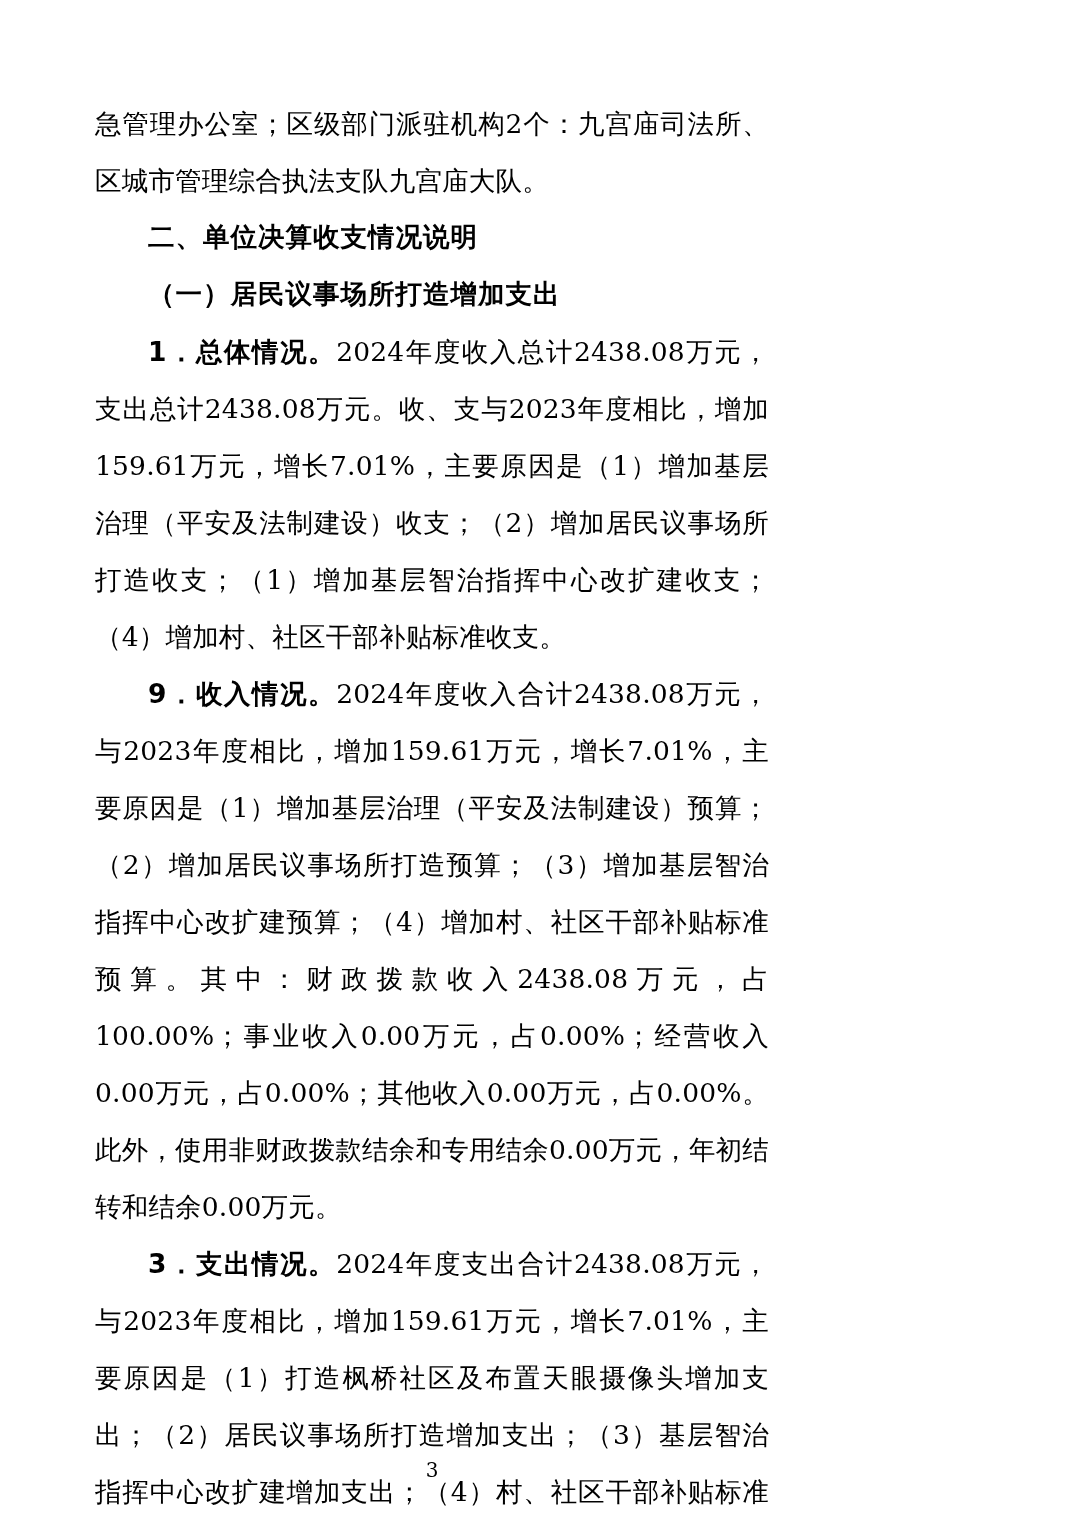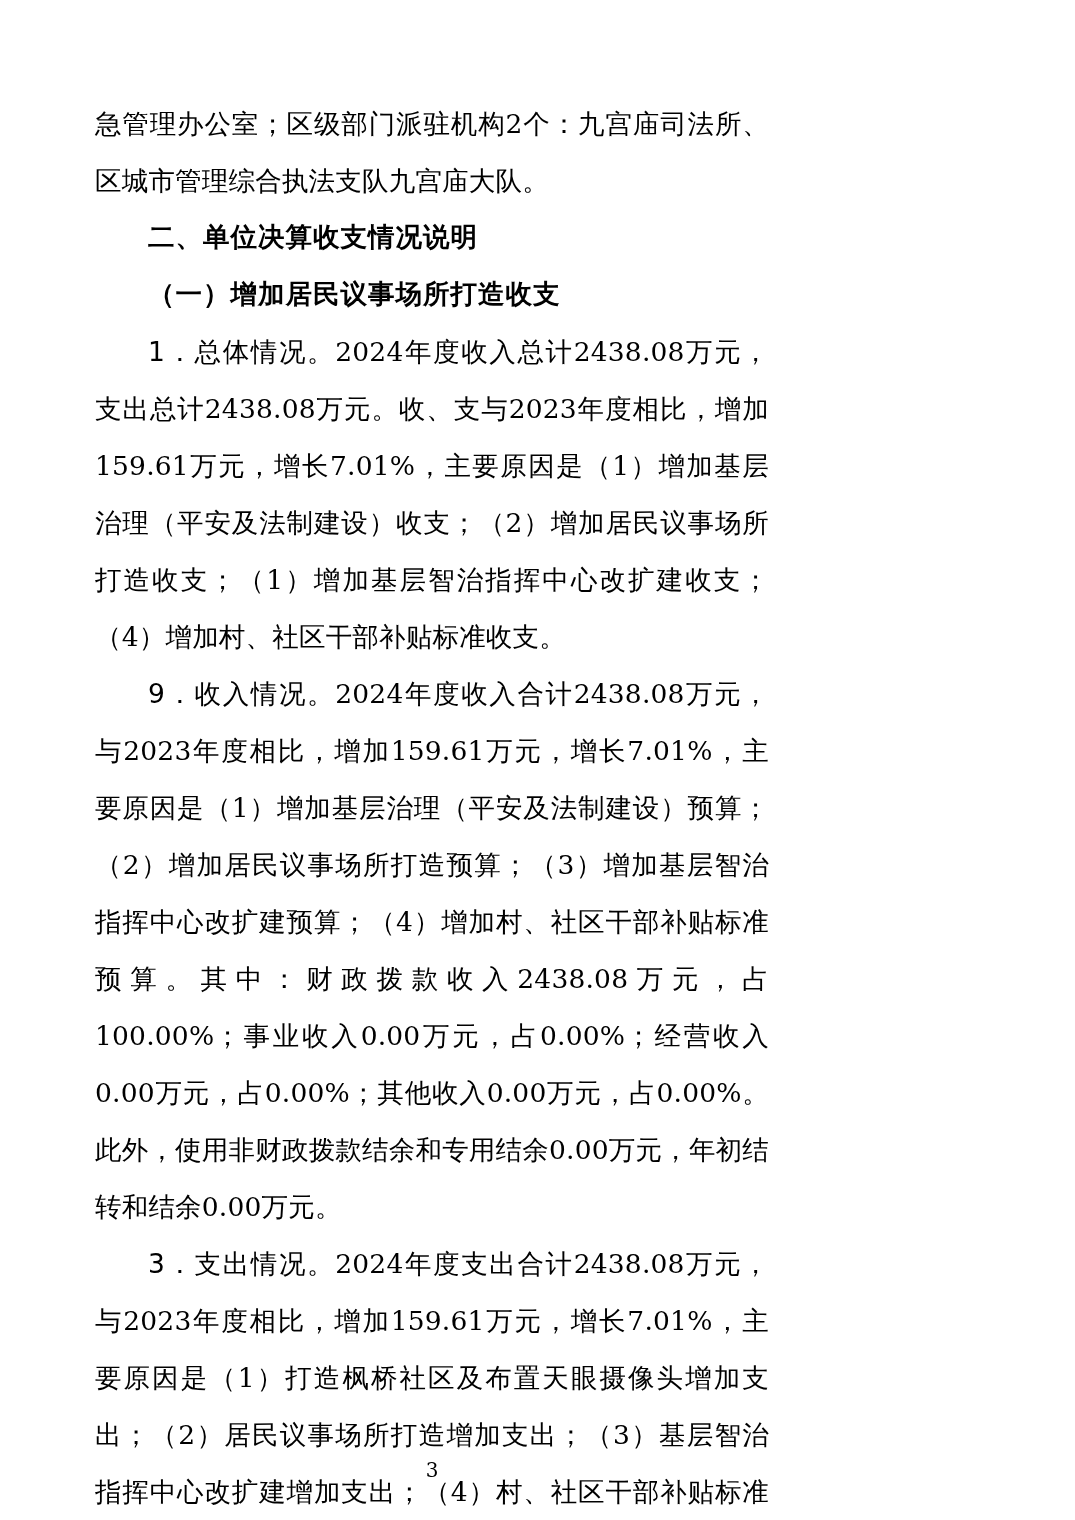--- a/index.html
+++ b/index.html
@@ -37,21 +37,21 @@
     text-indent: 2em;
   }
   .heading {
     font-family: Liberation Serif, serif;
     font-weight: bold;
     text-indent: 2em;
     letter-spacing: 1px;
   }
   .lead {
     font-family: "DejaVu Sans", "Liberation Sans", sans-serif;
-    font-weight: normal;
+    font-weight: bold;
   }
   .page-number {
     position: absolute;
     left: 0;
     right: 0;
     bottom: 38px;
     text-align: center;
     font-size: 20px;
     font-family: "DejaVu Serif", "Liberation Serif", serif;
   }
@@ -59,21 +59,21 @@
 </head>
 <body>
 
 <div class="page">
   <div class="doc-body">
 
     <p class="cont">急管理办公室；区级部门派驻机构2个：九宫庙司法所、区城市管理综合执法支队九宫庙大队。</p>
 
     <p class="heading">二、单位决算收支情况说明</p>
 
-    <p class="heading">（一）增加居民议事场所打造收支</p>
+    <p class="heading">（一）居民议事场所打造增加支出</p>
 
     <p class="indent">
       <span class="lead">1．总体情况。</span><span>2024年度收入总计2438.08万元，支出总计2438.08万元。收、支与2023年度相比，增加159.61万元，增长7.01%，主要原因是（1）增加基层治理（平安及法制建设）收支；（2）增加居民议事场所打造收支；（1）增加基层智治指挥中心改扩建收支；（4）增加村、社区干部补贴标准收支。</span>
     </p>
 
     <p class="indent">
       <span class="lead">9．收入情况。</span><span>2024年度收入合计2438.08万元，与2023年度相比，增加159.61万元，增长7.01%，主要原因是（1）增加基层治理（平安及法制建设）预算；（2）增加居民议事场所打造预算；（3）增加基层智治指挥中心改扩建预算；（4）增加村、社区干部补贴标准预算。其中：财政拨款收入2438.08万元，占100.00%；事业收入0.00万元，占0.00%；经营收入0.00万元，占0.00%；其他收入0.00万元，占0.00%。此外，使用非财政拨款结余和专用结余0.00万元，年初结转和结余0.00万元。</span>
     </p>
 
     <p class="indent">

